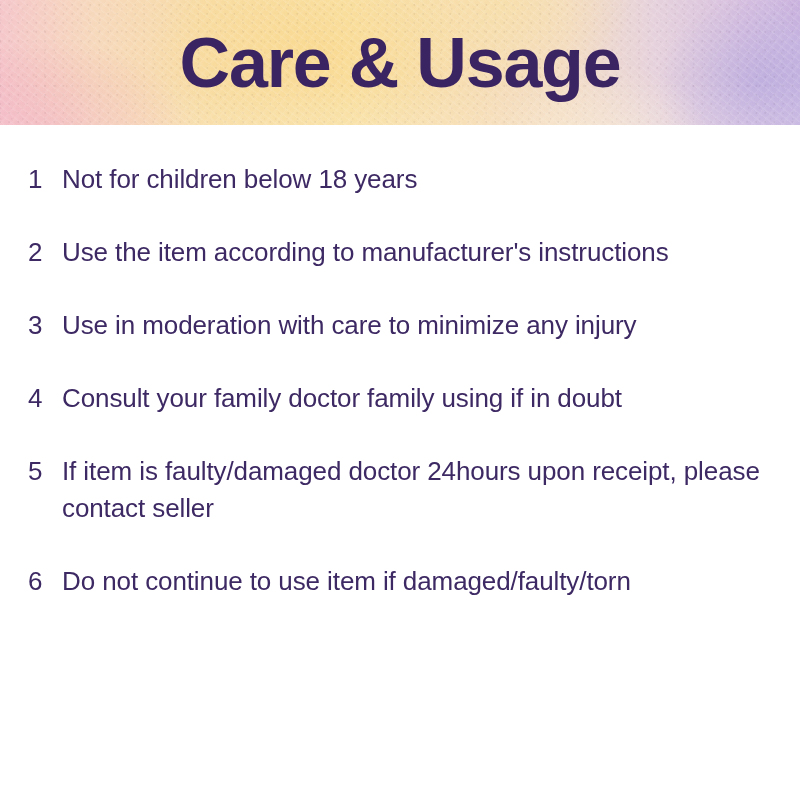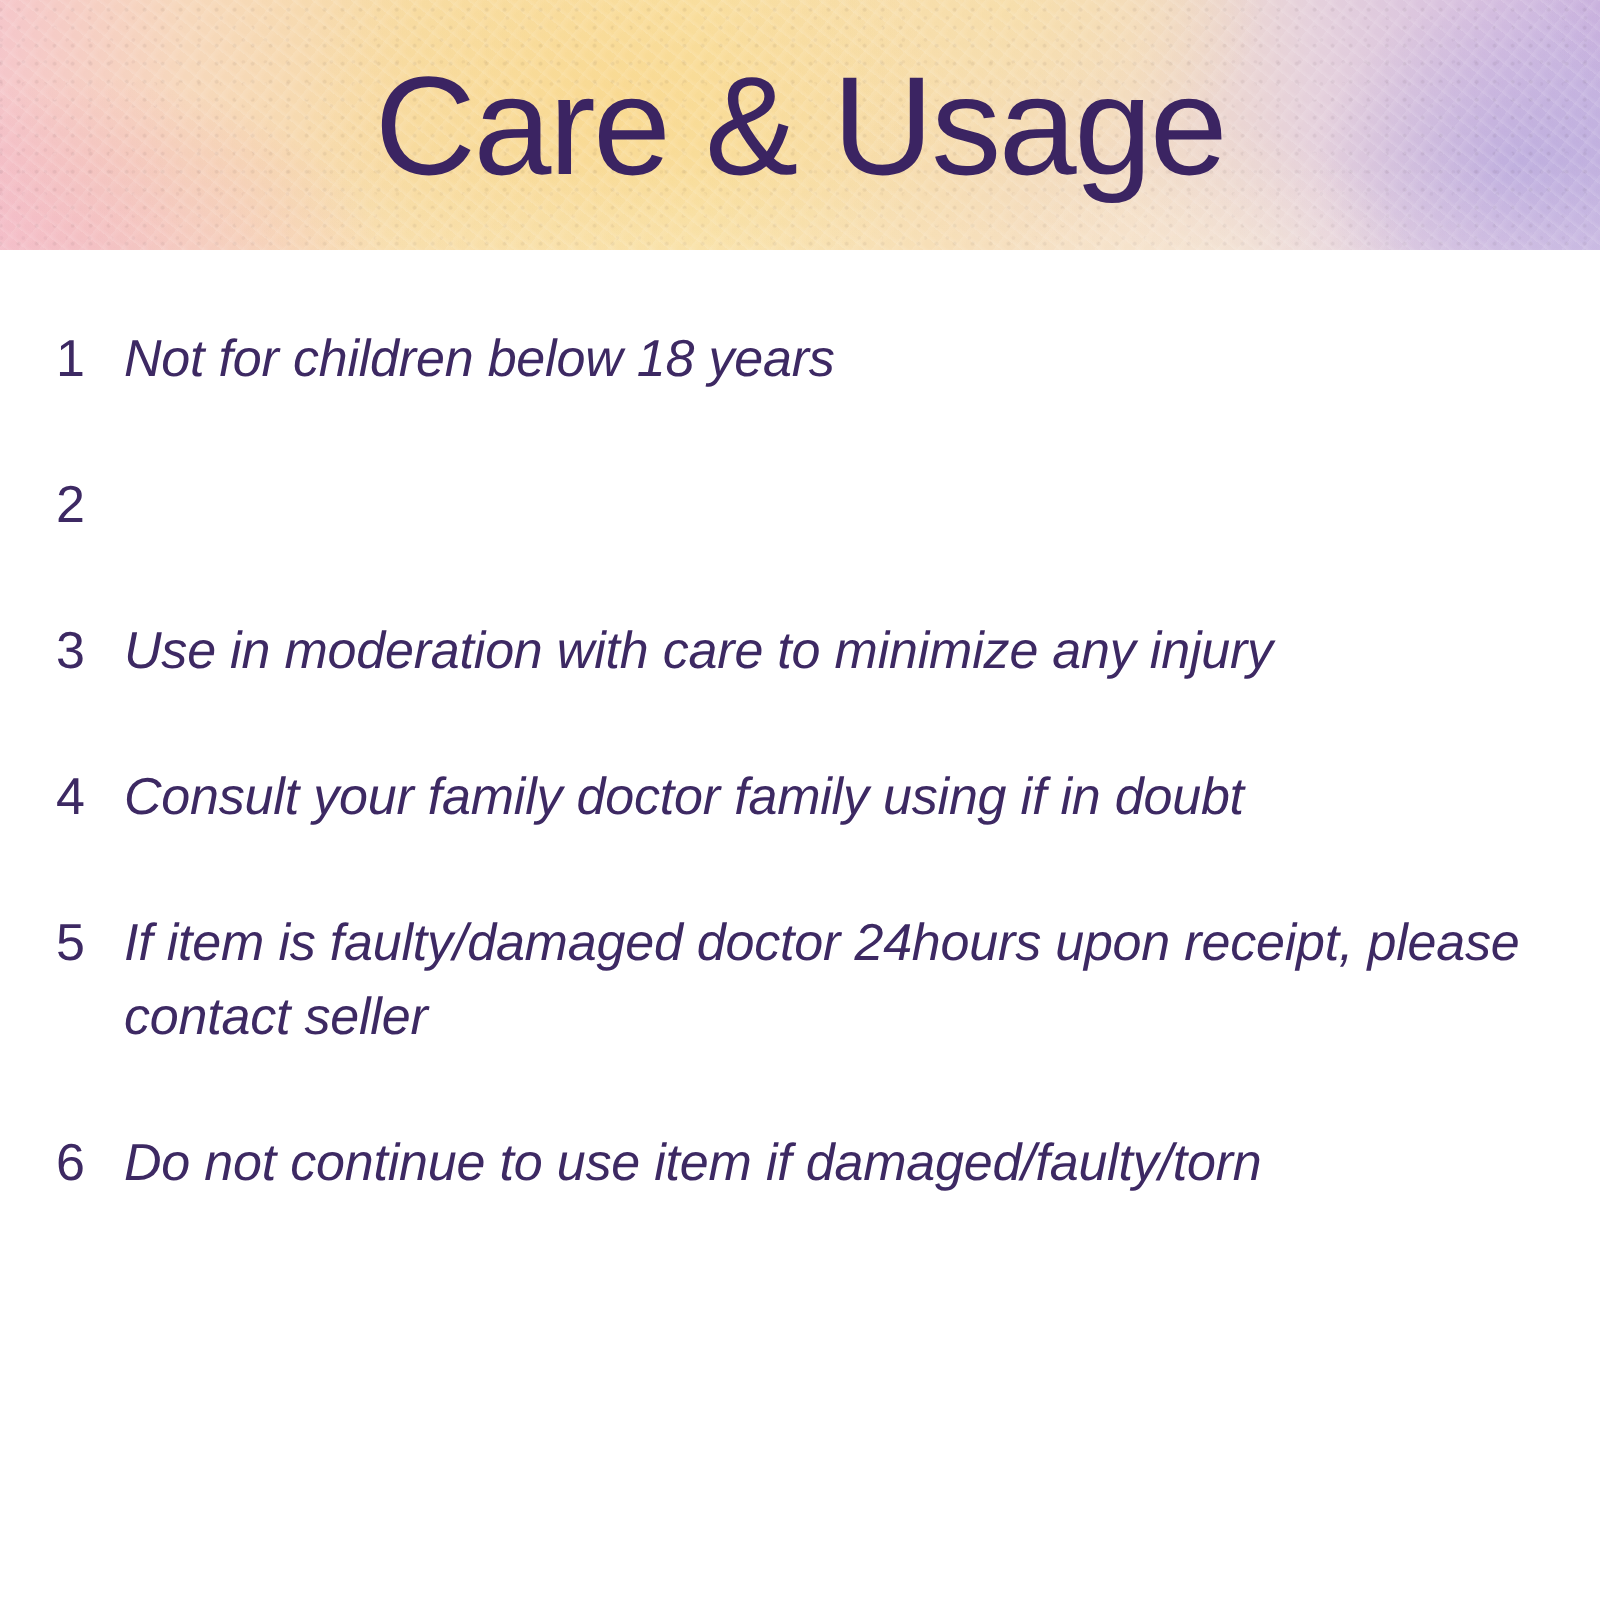--- a/index.html
+++ b/index.html
@@ -87,21 +87,21 @@
   #page-title {
     position: absolute;
     left: 0;
     top: 0;
     width: 800px;
     height: 125px;
     display: flex;
     align-items: center;
     justify-content: center;
     font-size: 70px;
-    font-weight: normal;
+    font-weight: bold;
     letter-spacing: -1.2px;
     color: #3b2462;
     white-space: nowrap;
     line-height: 1;
   }
 
   
   #care-list {
     position: absolute;
     left: 0;
@@ -117,21 +117,20 @@
     font-size: 26px;
     line-height: 37px;
     letter-spacing: -0.1px;
   }
   .item-number {
     flex: 0 0 34px;
     text-align: left;
   }
   .item-text {
     flex: 1 1 auto;
-    font-style: italic;
   }
 </style>
 </head>
 <body>
 
 <div id="header-banner">
   <div class="wc-layer wc-base"></div>
   <div class="wc-layer wc-blooms"></div>
   <div class="wc-layer wc-grain"></div>
   <div class="wc-layer wc-grain2"></div>
@@ -141,20 +140,21 @@
 
 <div id="care-list">
 
   <div class="list-item">
     <span class="item-number">1</span>
     <span class="item-text">Not for children below 18 years</span>
   </div>
 
   <div class="list-item">
     <span class="item-number">2</span>
+    <span class="item-text">Use the item according to manufacturer's instructions</span>
   </div>
 
   <div class="list-item">
     <span class="item-number">3</span>
     <span class="item-text">Use in moderation with care to minimize any injury</span>
   </div>
 
   <div class="list-item">
     <span class="item-number">4</span>
     <span class="item-text">Consult your family doctor family using if in doubt</span>

